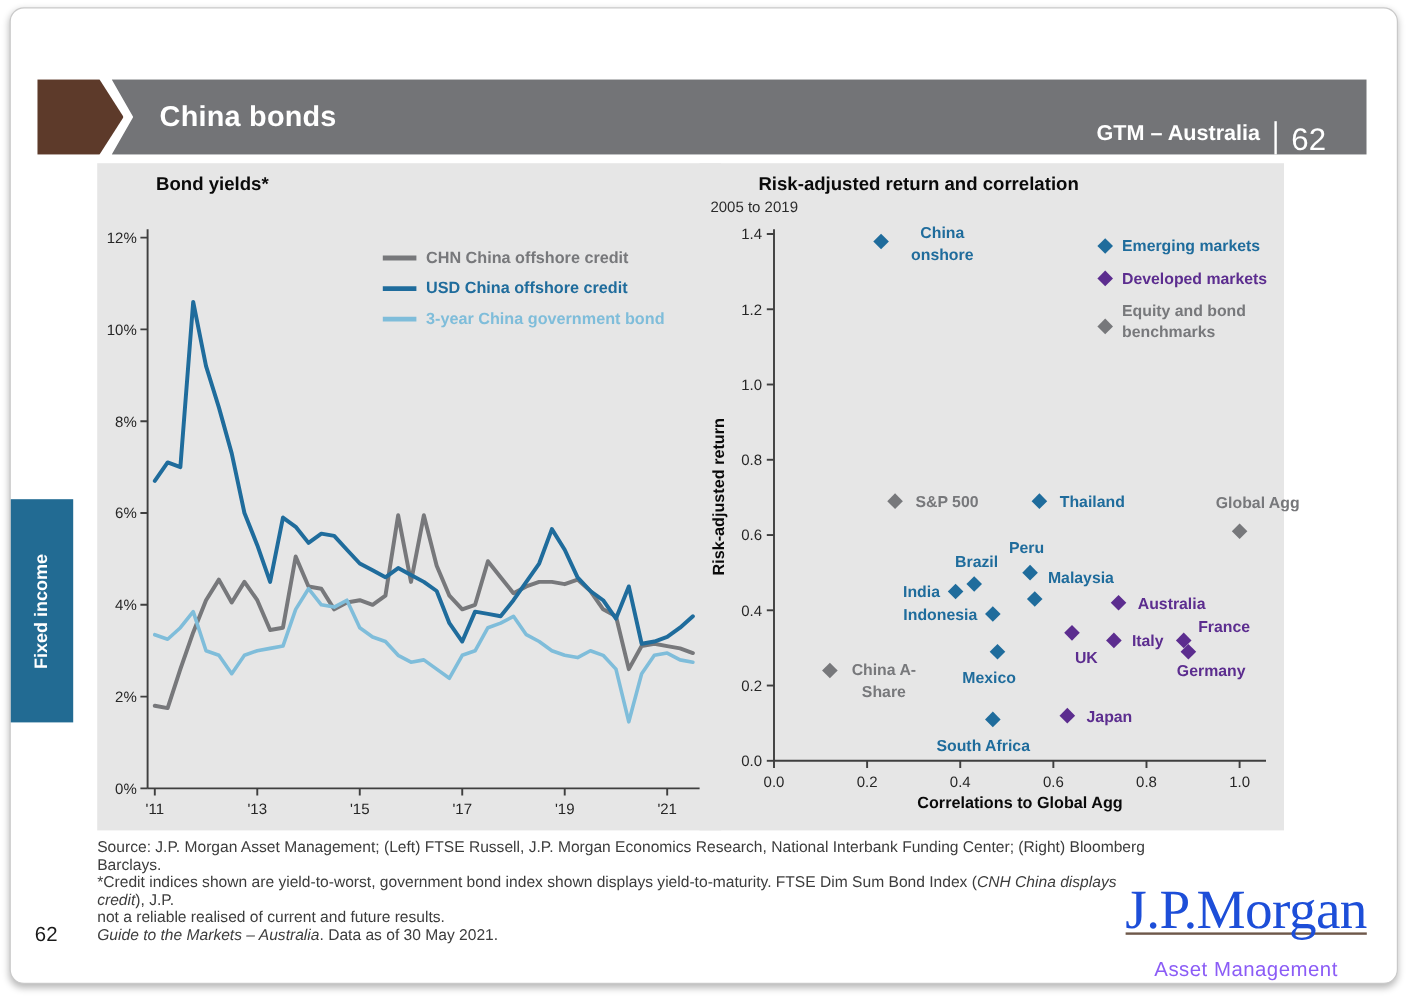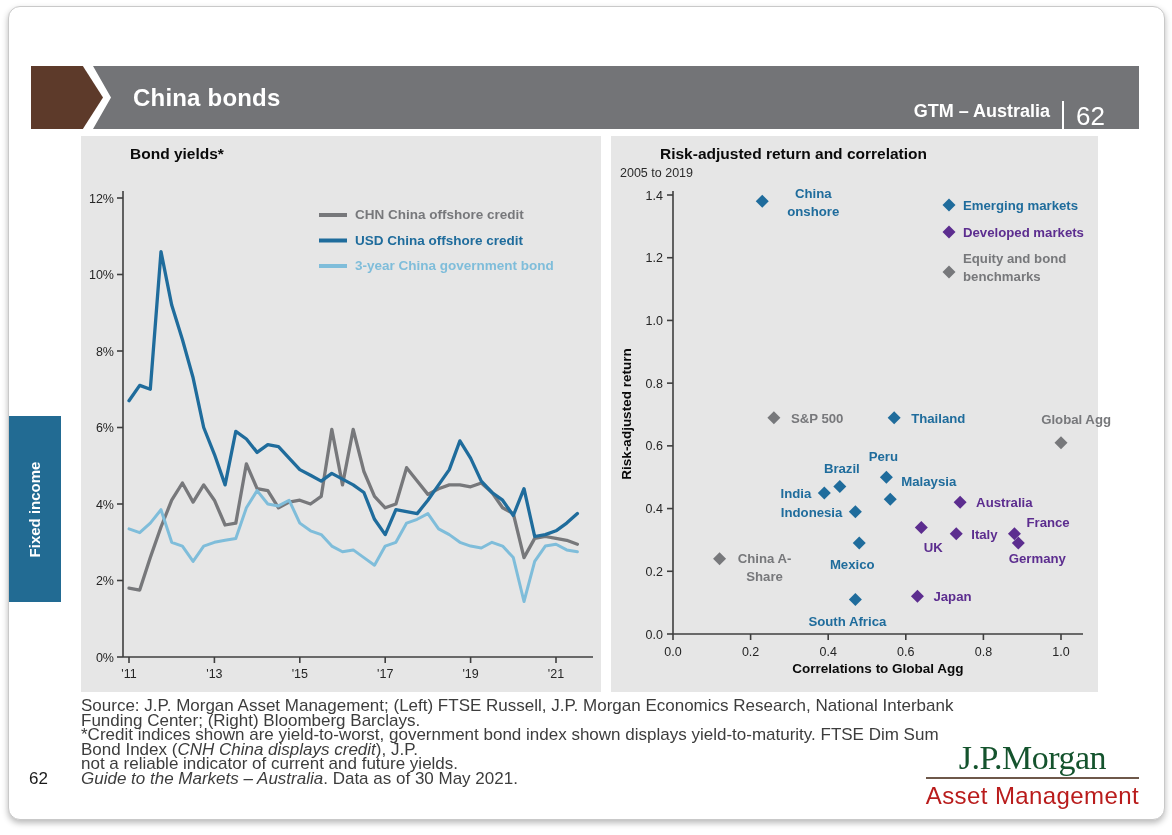--- a/index.html
+++ b/index.html
@@ -17,34 +17,34 @@
   .gtm{font-size:18px;font-weight:bold;}
   .hdr-div{width:2px;height:28px;background:#fff;}
   .hdr-num{font-size:26px;}
   
   .tab{position:absolute;left:0;top:409px;width:52px;height:186px;background:#226B93;
        display:flex;align-items:center;justify-content:center;}
   .tab span{transform:rotate(-90deg);white-space:nowrap;color:#fff;font-weight:bold;font-size:15px;}
   
   .panel{position:absolute;top:129px;height:556px;background:#E6E6E6;}
   .panel-left{left:72px;width:520px;}
-  .panel-right{left:602px;width:460px;padding-left:27px;}
+  .panel-right{left:574px;width:460px;padding-left:27px;}
   .panel-title{position:absolute;left:9px;top:9px;font-size:15.5px;font-weight:bold;color:#0a0a0a;margin-left:40px;}
   .panel-sub{position:absolute;left:9px;top:30px;font-size:12.5px;color:#2b2b2b;}
   svg{position:absolute;left:0;top:0;}
   svg text{font-family:"Liberation Sans",sans-serif;}
   
-  .footnote{position:absolute;left:72px;top:692px;width:885px;font-size:17px;line-height:14.6px;color:#3d3d3d;}
+  .footnote{position:absolute;left:72px;top:692px;width:885px;font-size:13px;line-height:14.6px;color:#3d3d3d;}
   .footnote i{font-style:italic;}
   .pagenum{position:absolute;left:20px;top:762px;font-size:17px;color:#1a1a1a;}
   
   .logo{position:absolute;right:25px;top:733px;text-align:center;}
-  .logo-main{font-family:"Liberation Serif",serif;font-size:34px;color:#14532d;letter-spacing:-.5px;
+  .logo-main{font-family:"Liberation Serif",serif;font-size:46px;color:#1d4ed8;letter-spacing:-.5px;
              border-bottom:2px solid #6e584a;padding-bottom:1px;line-height:36px;}
-  .logo-sub{font-size:24px;color:#b91c1c;letter-spacing:.4px;margin-top:3px;}
+  .logo-sub{font-size:17px;color:#8b5cf6;letter-spacing:.4px;margin-top:19px;}
 </style>
 </head>
 <body>
 
 <div class="stage">
   <div class="page">
 
     <div class="hdr-arrow"></div>
     <div class="hdr-bar">
       <div class="hdr-title">China bonds</div>
@@ -182,21 +182,21 @@
           <text x="352" y="100.5" font-size="13.2" font-weight="bold" fill="#5C2D8F">Developed markets</text>
           <path d="M 338 129.5 L 344.5 136 L 338 142.5 L 331.5 136 Z" fill="#77787B"></path>
           <text x="352" y="127" font-size="13.2" font-weight="bold" fill="#77787B">Equity and bond</text>
           <text x="352" y="145" font-size="13.2" font-weight="bold" fill="#77787B">benchmarks</text>
         </svg>
     </div>
 
     <div class="footnote" id="footnote">
         <div><span>Source: J.P. Morgan Asset Management; (Left) FTSE Russell, J.P. Morgan Economics Research, National Interbank Funding Center; (Right) Bloomberg Barclays.</span></div>
         <div><span>*Credit indices shown are yield-to-worst, government bond index shown displays yield-to-maturity. FTSE Dim Sum Bond Index (</span><i>CNH China displays credit</i><span>), J.P.</span></div>
-        <div><span>not a reliable indicator of current and future yields.</span></div>
+        <div><span>not a reliable realised of current and future results.</span></div>
         <div><i>Guide to the Markets – Australia</i><span>. Data as of 30 May 2021.</span></div>
       </div>
     <div class="pagenum">62</div>
 
     <div class="logo">
       <div class="logo-main">J.P.Morgan</div>
       <div class="logo-sub">Asset Management</div>
     </div>
 
   </div>

